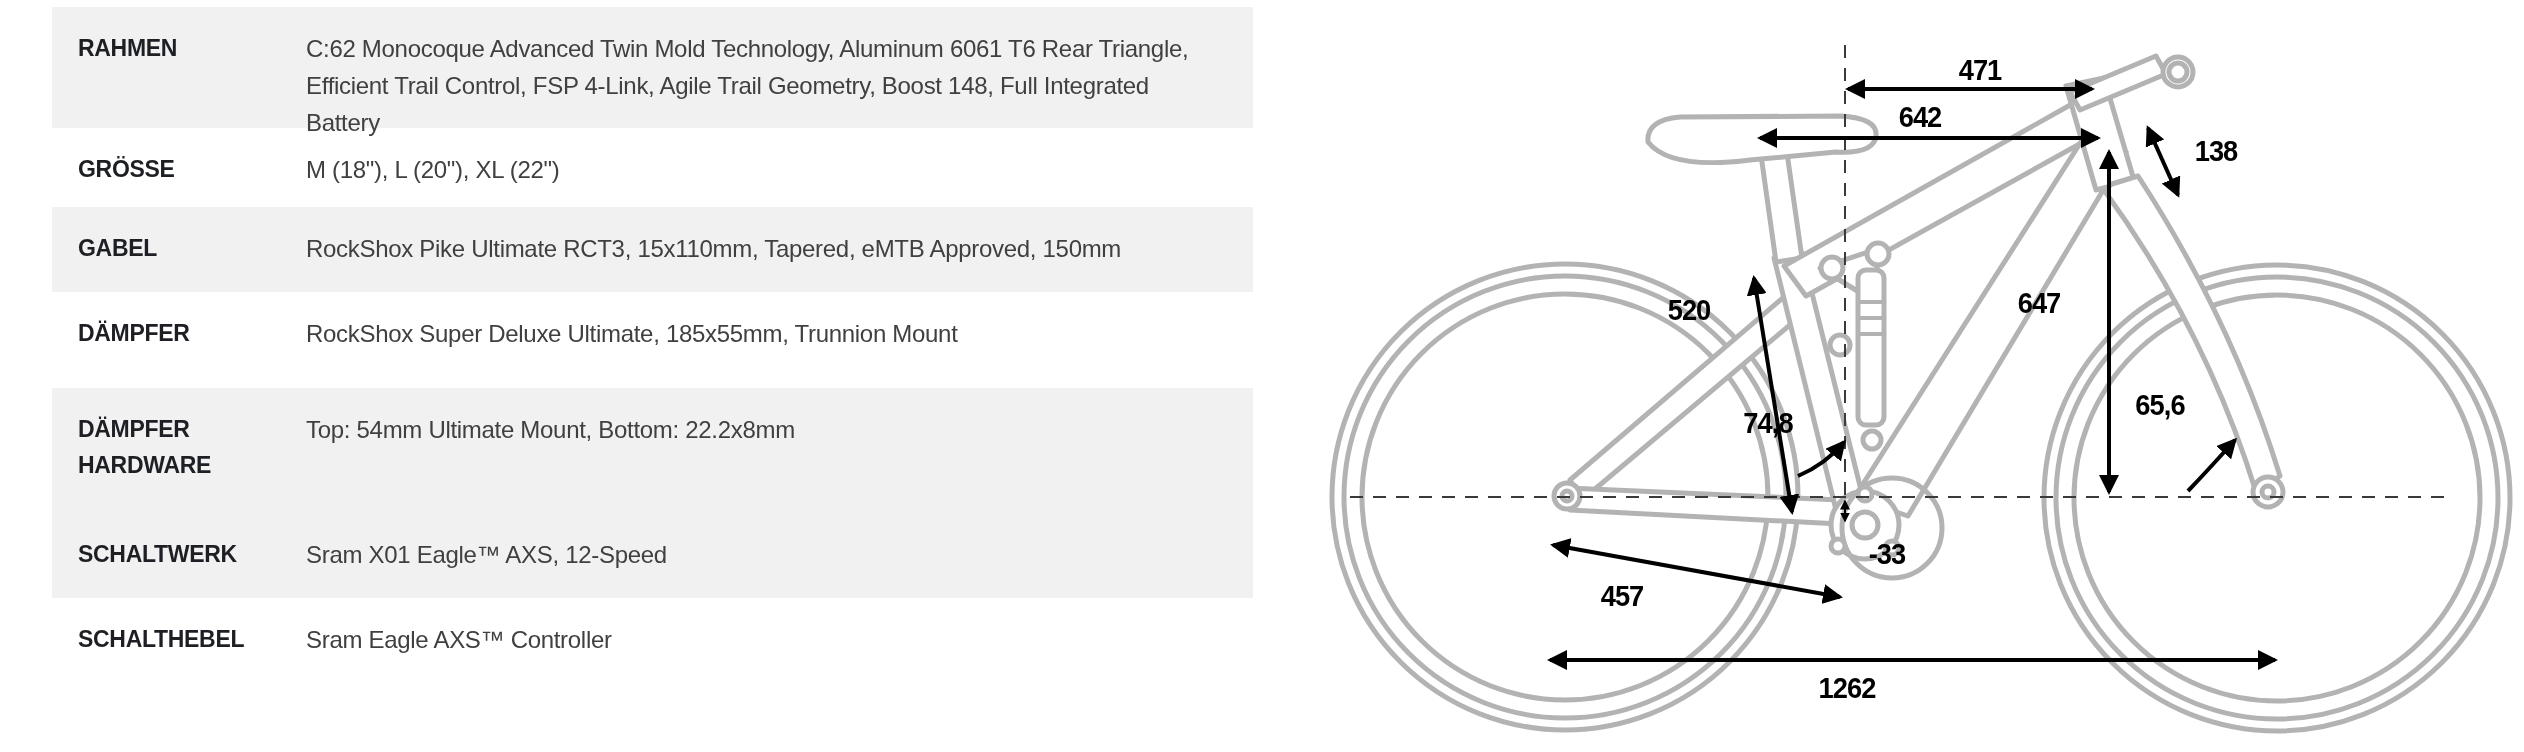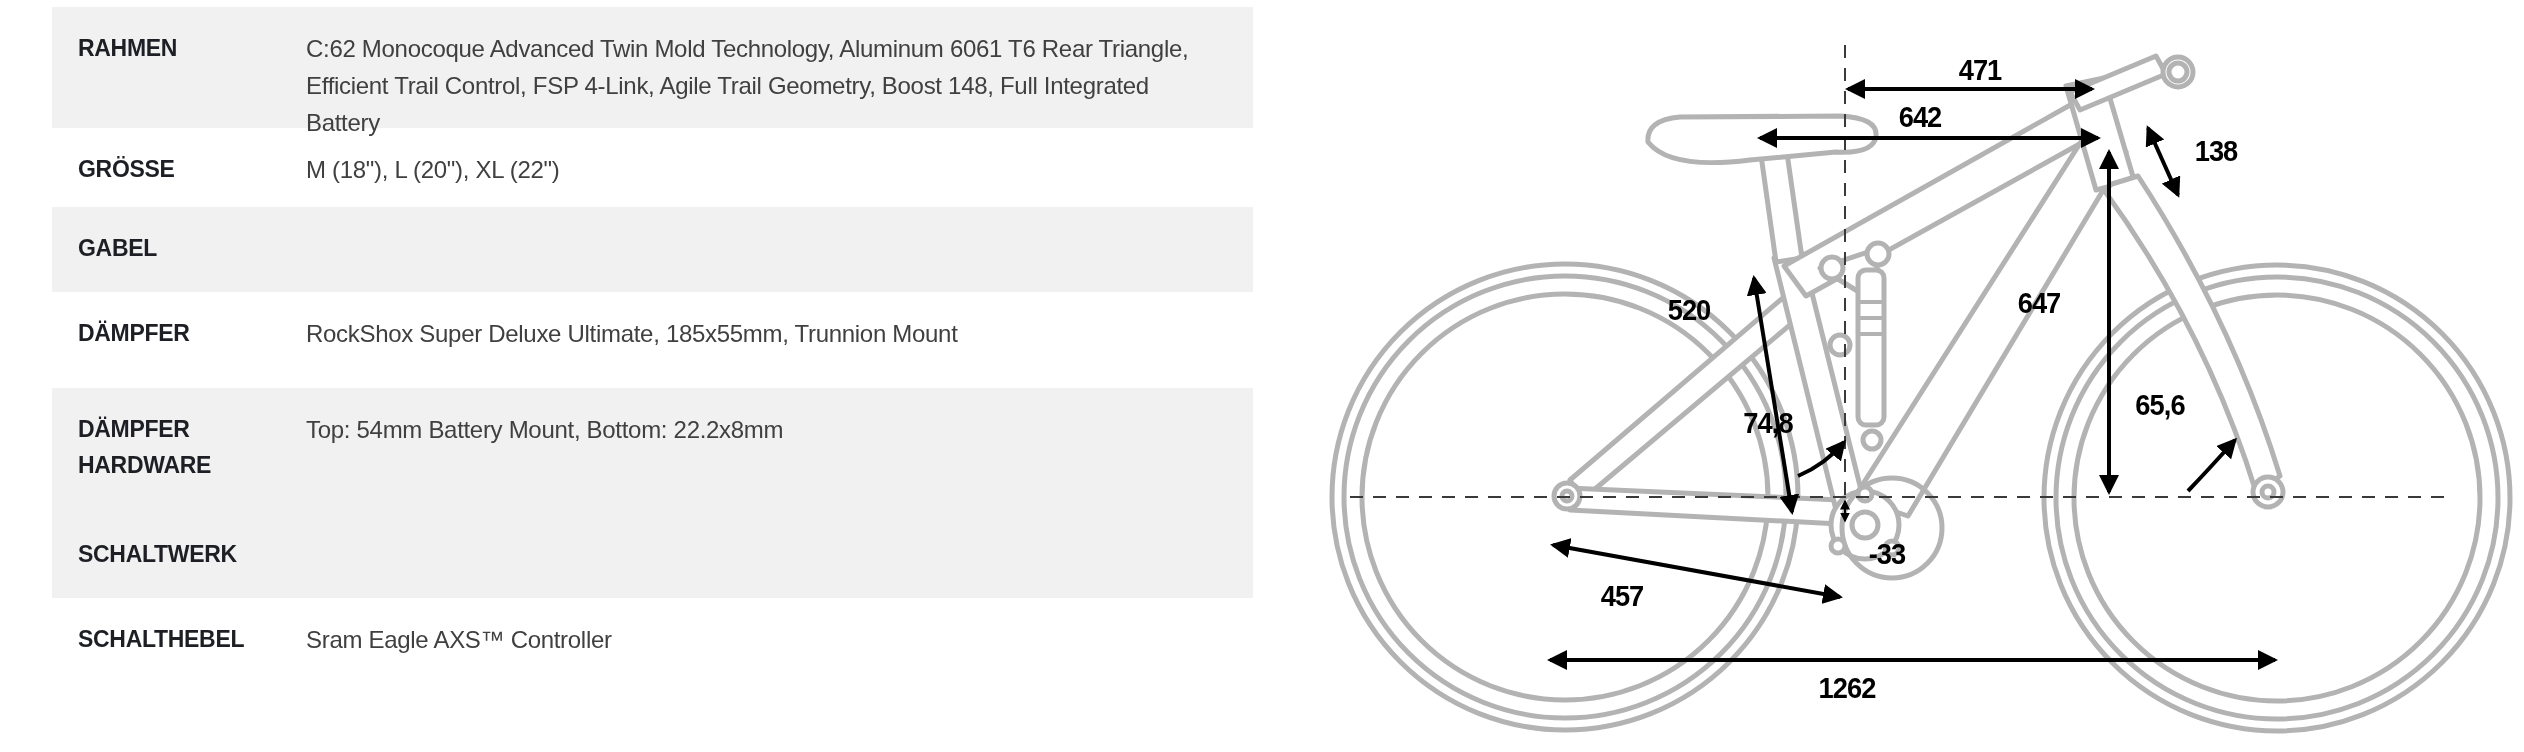--- a/index.html
+++ b/index.html
@@ -36,31 +36,33 @@
     <div class="spec-row shaded" style="height:121px">
       <div class="spec-label">RAHMEN</div>
       <div class="spec-value">C:62 Monocoque Advanced Twin Mold Technology, Aluminum 6061 T6 Rear Triangle, Efficient Trail Control, FSP 4-Link, Agile Trail Geometry, Boost 148, Full Integrated Battery</div>
     </div>
     <div class="spec-row" style="height:79px">
       <div class="spec-label">GRÖSSE</div>
       <div class="spec-value">M (18"), L (20"), XL (22")</div>
     </div>
     <div class="spec-row shaded" style="height:85px">
       <div class="spec-label">GABEL</div>
+      <div class="spec-value">RockShox Pike Ultimate RCT3, 15x110mm, Tapered, eMTB Approved, 150mm</div>
     </div>
     <div class="spec-row" style="height:96px">
       <div class="spec-label">DÄMPFER</div>
       <div class="spec-value">RockShox Super Deluxe Ultimate, 185x55mm, Trunnion Mount</div>
     </div>
     <div class="spec-row shaded" style="height:125px">
       <div class="spec-label">DÄMPFER HARDWARE</div>
-      <div class="spec-value">Top: 54mm Battery Mount, Bottom: 22.2x8mm</div>
+      <div class="spec-value">Top: 54mm Ultimate Mount, Bottom: 22.2x8mm</div>
     </div>
     <div class="spec-row shaded" style="height:85px">
       <div class="spec-label">SCHALTWERK</div>
+      <div class="spec-value">Sram X01 Eagle™ AXS, 12-Speed</div>
     </div>
     <div class="spec-row" style="height:79px">
       <div class="spec-label">SCHALTHEBEL</div>
       <div class="spec-value">Sram Eagle AXS™ Controller</div>
     </div>
   </div>
 
   <div class="diagram">
     <svg width="1244" height="752" viewBox="0 0 1244 752">
       <defs>

